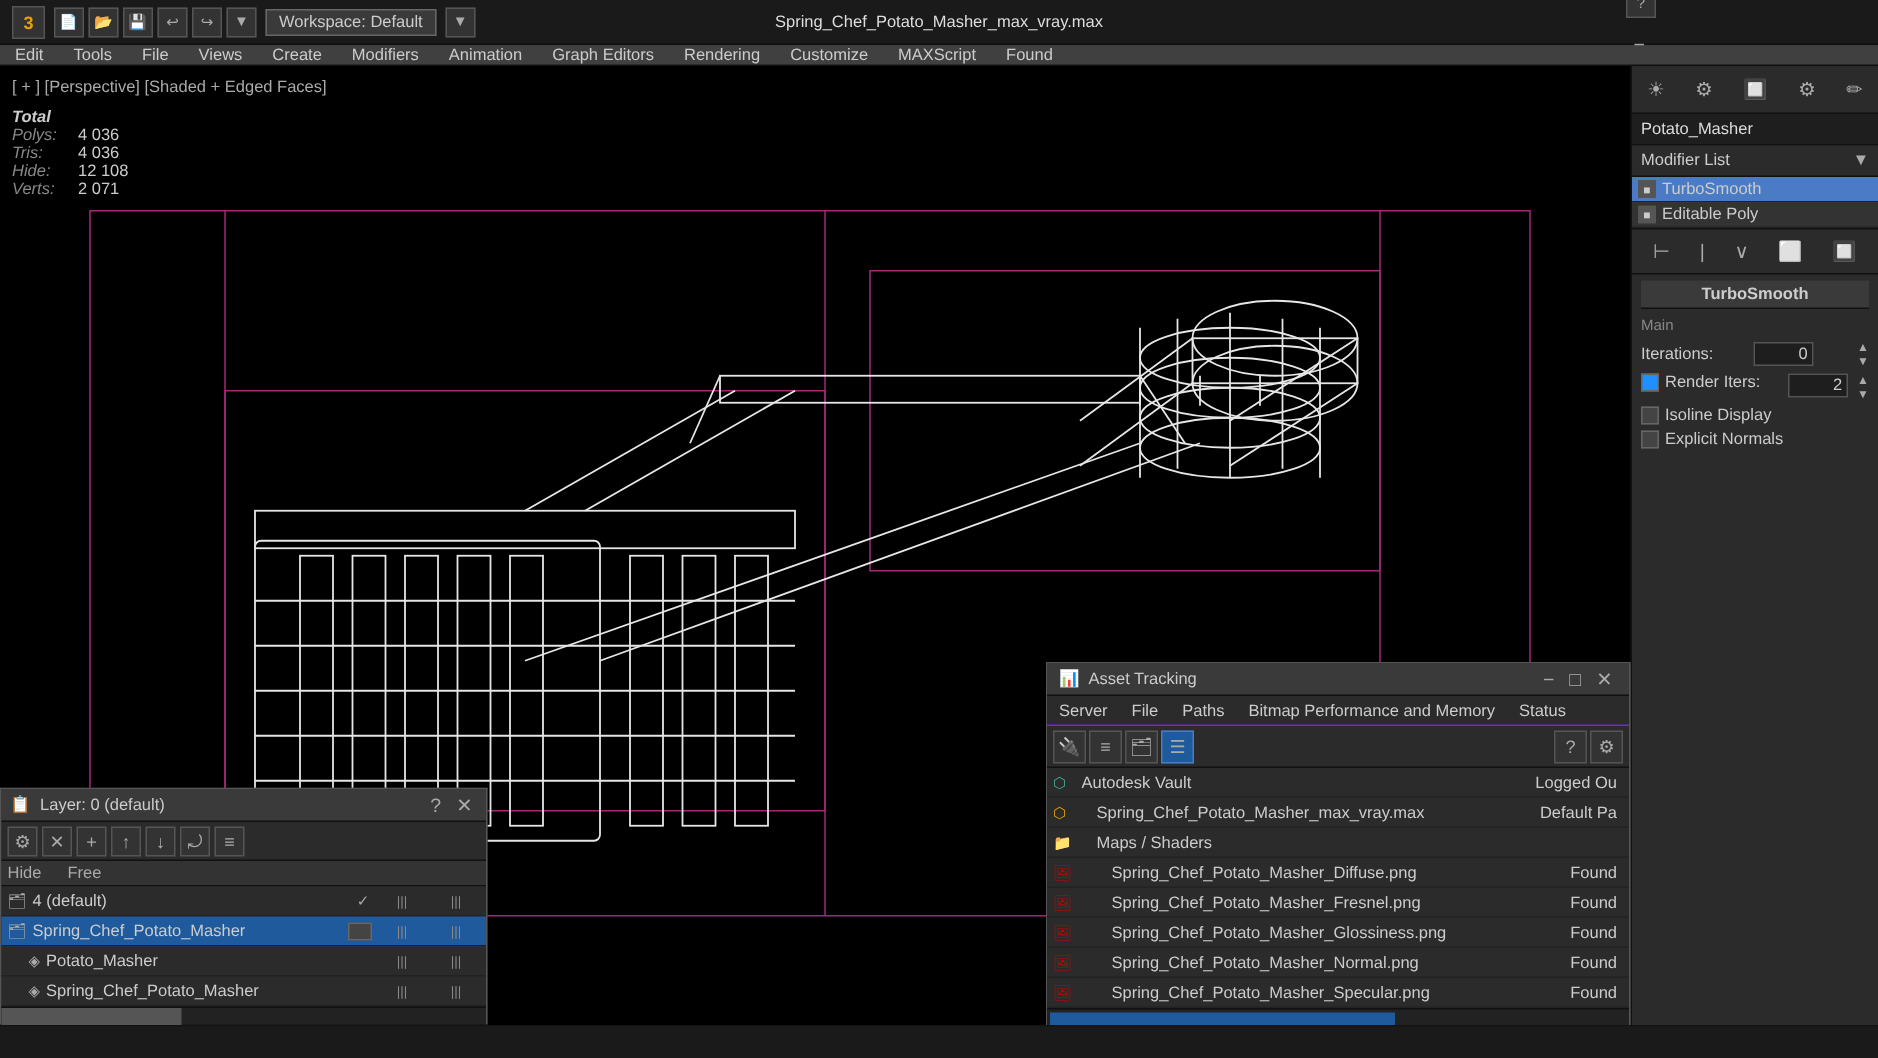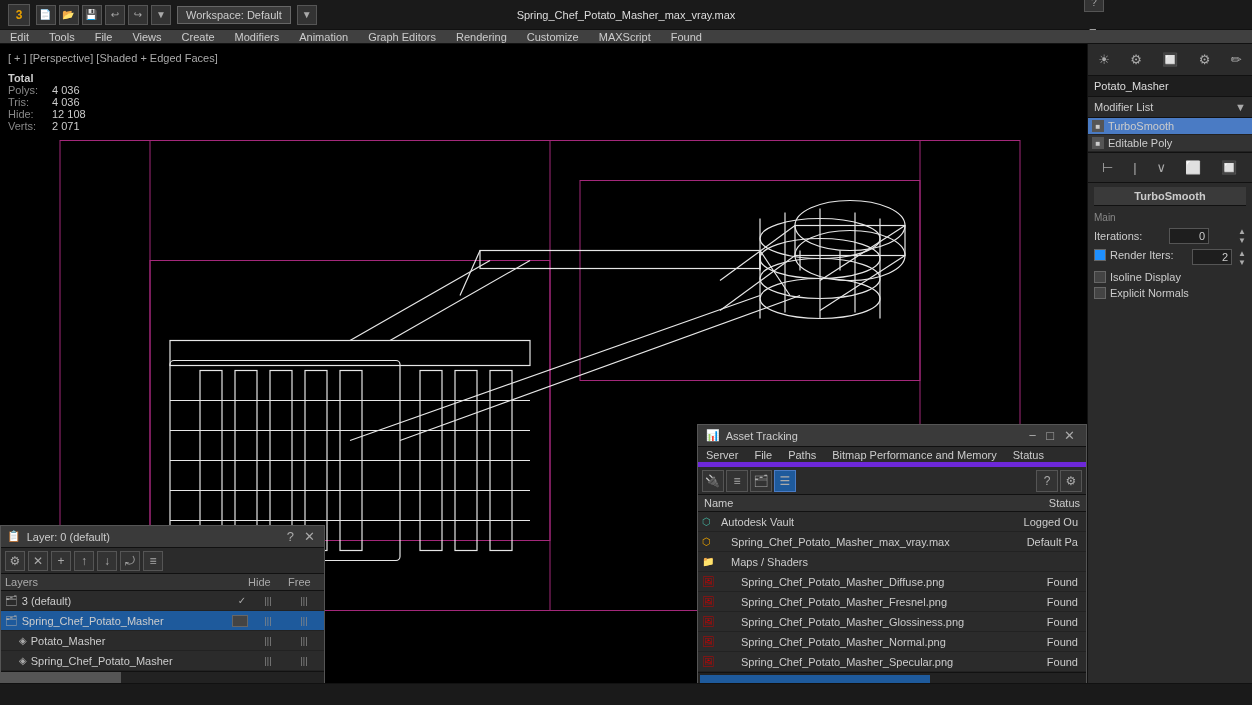--- a/index.html
+++ b/index.html
@@ -20,21 +20,21 @@
     
     #menubar { height: 14px; background: #404040; display: flex; align-items: center; border-bottom: 1px solid #111; }
     .menu-item { padding: 0 10px; height: 100%; display: flex; align-items: center; cursor: pointer; color: #ccc; font-size: 11px; }
 
     
     #main-layout { display: flex; height: calc(705px - 52px); }
 
     
     #viewport { flex: 1; background: #000000; position: relative; overflow: hidden; }
     .stat-row { display: flex; gap: 4px; }
-    .stat-label { color: #888; min-width: 40px; }
+    .stat-label { color: #888; min-width: 40px; font-style: italic; }
     .stat-value { color: #ccc; }
 
     
     #right-panel { width: 165px; background: #2b2b2b; border-left: 1px solid #111; display: flex; flex-direction: column; }
     #rp-toolbar { height: 32px; background: #2b2b2b; display: flex; align-items: center; justify-content: space-around; border-bottom: 1px solid #111; }
     .rp-icon { color: #aaa; font-size: 13px; cursor: pointer; padding: 3px; }
     #object-name { background: #1e1e1e; color: #ddd; padding: 4px 6px; font-size: 11px; border-bottom: 1px solid #111; }
     #modifier-list-row { background: #2b2b2b; padding: 4px 6px; display: flex; align-items: center; justify-content: space-between; border-bottom: 1px solid #111; }
     #modifier-list-label { color: #ccc; font-size: 11px; }
     .modifier-item { display: flex; align-items: center; gap: 4px; padding: 2px 4px; background: #333; border-bottom: 1px solid #222; cursor: pointer; }
@@ -72,21 +72,21 @@
     .layer-freeze { width: 36px; color: #888; font-size: 10px; text-align: center; }
     #lp-scrollbar { height: 12px; background: #222; border-top: 1px solid #111; position: relative; }
     .scroll-thumb { height: 12px; background: #555; position: absolute; left: 0; }
 
     
     #asset-panel { position: absolute; bottom: 0; right: 165px; width: 390px; background: #2b2b2b; border: 1px solid #555; z-index: 10; }
     #ap-titlebar { height: 22px; background: #3a3a3a; display: flex; align-items: center; justify-content: space-between; padding: 0 8px; border-bottom: 1px solid #111; }
     #ap-title { color: #ccc; font-size: 11px; display: flex; align-items: center; gap: 6px; }
     #ap-controls { display: flex; gap: 4px; }
     .ap-ctrl-btn { color: #aaa; cursor: pointer; font-size: 13px; padding: 0 3px; }
-    #ap-menubar { height: 20px; background: #2b2b2b; display: flex; align-items: center; border-bottom: 5px solid #6d28d9; }
+    #ap-menubar { height: 20px; background: #2b2b2b; display: flex; align-items: center; border-bottom: 1px solid #6d28d9; }
     .ap-menu-item { padding: 0 8px; color: #ccc; font-size: 11px; cursor: pointer; height: 100%; display: flex; align-items: center; }
     #ap-toolbar { height: 28px; background: #2b2b2b; display: flex; align-items: center; gap: 2px; padding: 0 4px; border-bottom: 1px solid #111; justify-content: space-between; }
     #ap-tb-left { display: flex; gap: 2px; }
     #ap-tb-right { display: flex; gap: 2px; }
     .ap-tb-btn { width: 22px; height: 22px; display: flex; align-items: center; justify-content: center; color: #aaa; cursor: pointer; font-size: 12px; background: #333; border: 1px solid #555; }
     .ap-tb-btn.active { background: #1e5a9c; border-color: #4a7bc4; }
     #ap-table-header { display: flex; background: #333; border-bottom: 1px solid #111; }
     .ap-th { color: #ccc; font-size: 11px; padding: 2px 6px; }
     #ap-table { background: #2b2b2b; overflow-y: auto; max-height: 170px; }
     .ap-row { display: flex; align-items: center; height: 20px; border-bottom: 1px solid #222; padding: 0 4px; }
@@ -347,29 +347,28 @@
   <div id="lp-toolbar">
     <div class="lp-tb-btn">⚙</div>
     <div class="lp-tb-btn">✕</div>
     <div class="lp-tb-btn">+</div>
     <div class="lp-tb-btn">↑</div>
     <div class="lp-tb-btn">↓</div>
     <div class="lp-tb-btn">⤾</div>
     <div class="lp-tb-btn">≡</div>
   </div>
   <div id="lp-header">
-    <div class="lp-hdr" style="flex:1;">Layers</div>
     <div class="lp-hdr" style="width:40px;">Hide</div>
     <div class="lp-hdr" style="width:40px;">Free</div>
   </div>
   <div id="lp-layers">
 
     <div class="layer-row" style="padding-left:4px;">
       <span class="layer-icon">🗂</span>
-      <span class="layer-name">3 (default)</span>
+      <span class="layer-name">4 (default)</span>
       <span class="layer-check">✓</span>
       <div class="layer-hide" style="font-size:9px;">|||</div>
       <div class="layer-freeze" style="font-size:9px;">|||</div>
     </div>
 
     <div class="layer-row selected" style="padding-left:4px;">
       <span class="layer-icon">🗂</span>
       <span class="layer-name">Spring_Chef_Potato_Masher</span>
       <div style="width:16px;height:12px;background:#444;border:1px solid #666;margin-right:2px;"></div>
       <div class="layer-hide" style="font-size:9px;">|||</div>
@@ -419,24 +418,20 @@
       <div class="ap-tb-btn">🔌</div>
       <div class="ap-tb-btn">≡</div>
       <div class="ap-tb-btn">🗂</div>
       <div class="ap-tb-btn active">☰</div>
     </div>
     <div id="ap-tb-right">
       <div class="ap-tb-btn">?</div>
       <div class="ap-tb-btn">⚙</div>
     </div>
   </div>
-  <div id="ap-table-header">
-    <div class="ap-th" style="flex:1;">Name</div>
-    <div class="ap-th" style="min-width:80px; text-align:right;">Status</div>
-  </div>
   <div id="ap-table">
 
     <div class="ap-row">
       <span class="ap-row-icon" style="color:#4a9;">⬡</span>
       <span class="ap-row-name">Autodesk Vault</span>
       <span class="ap-row-status">Logged Ou</span>
     </div>
 
     <div class="ap-row indent1">
       <span class="ap-row-icon" style="color:#e8a000;">⬡</span>

